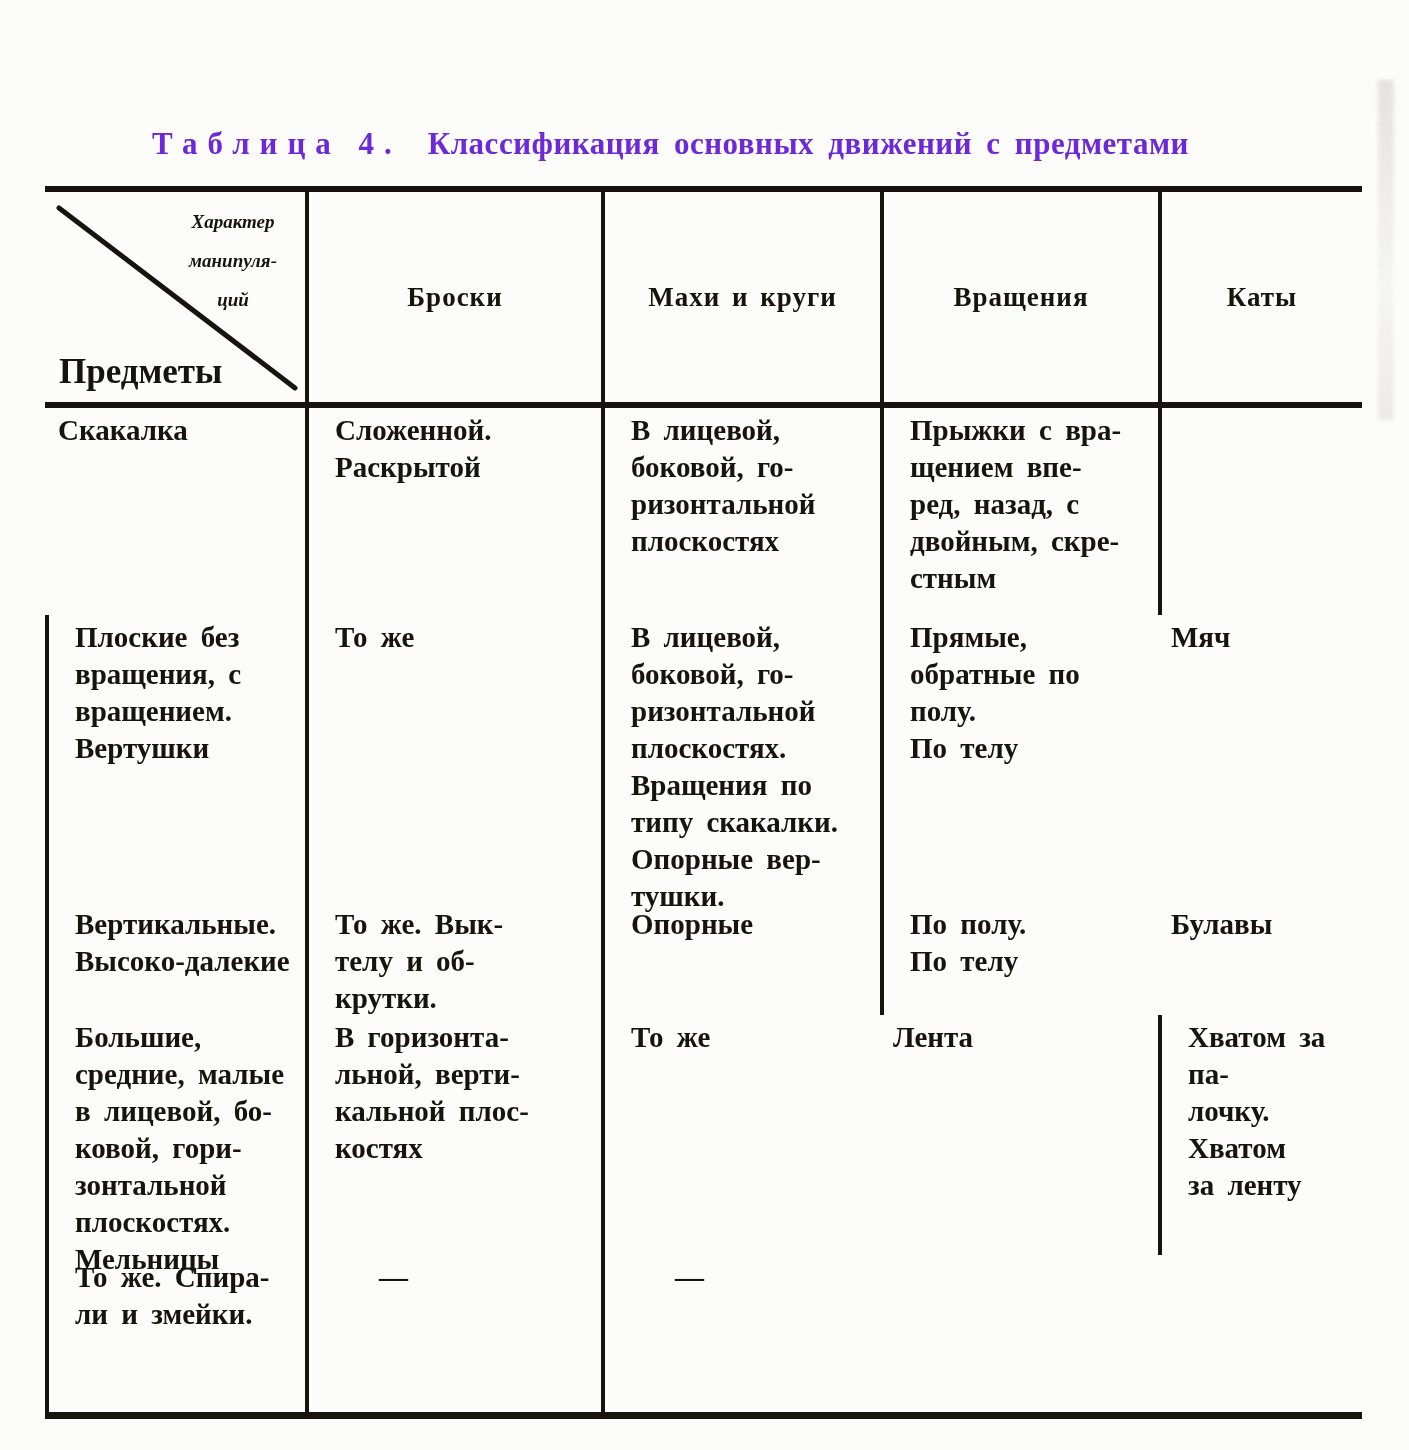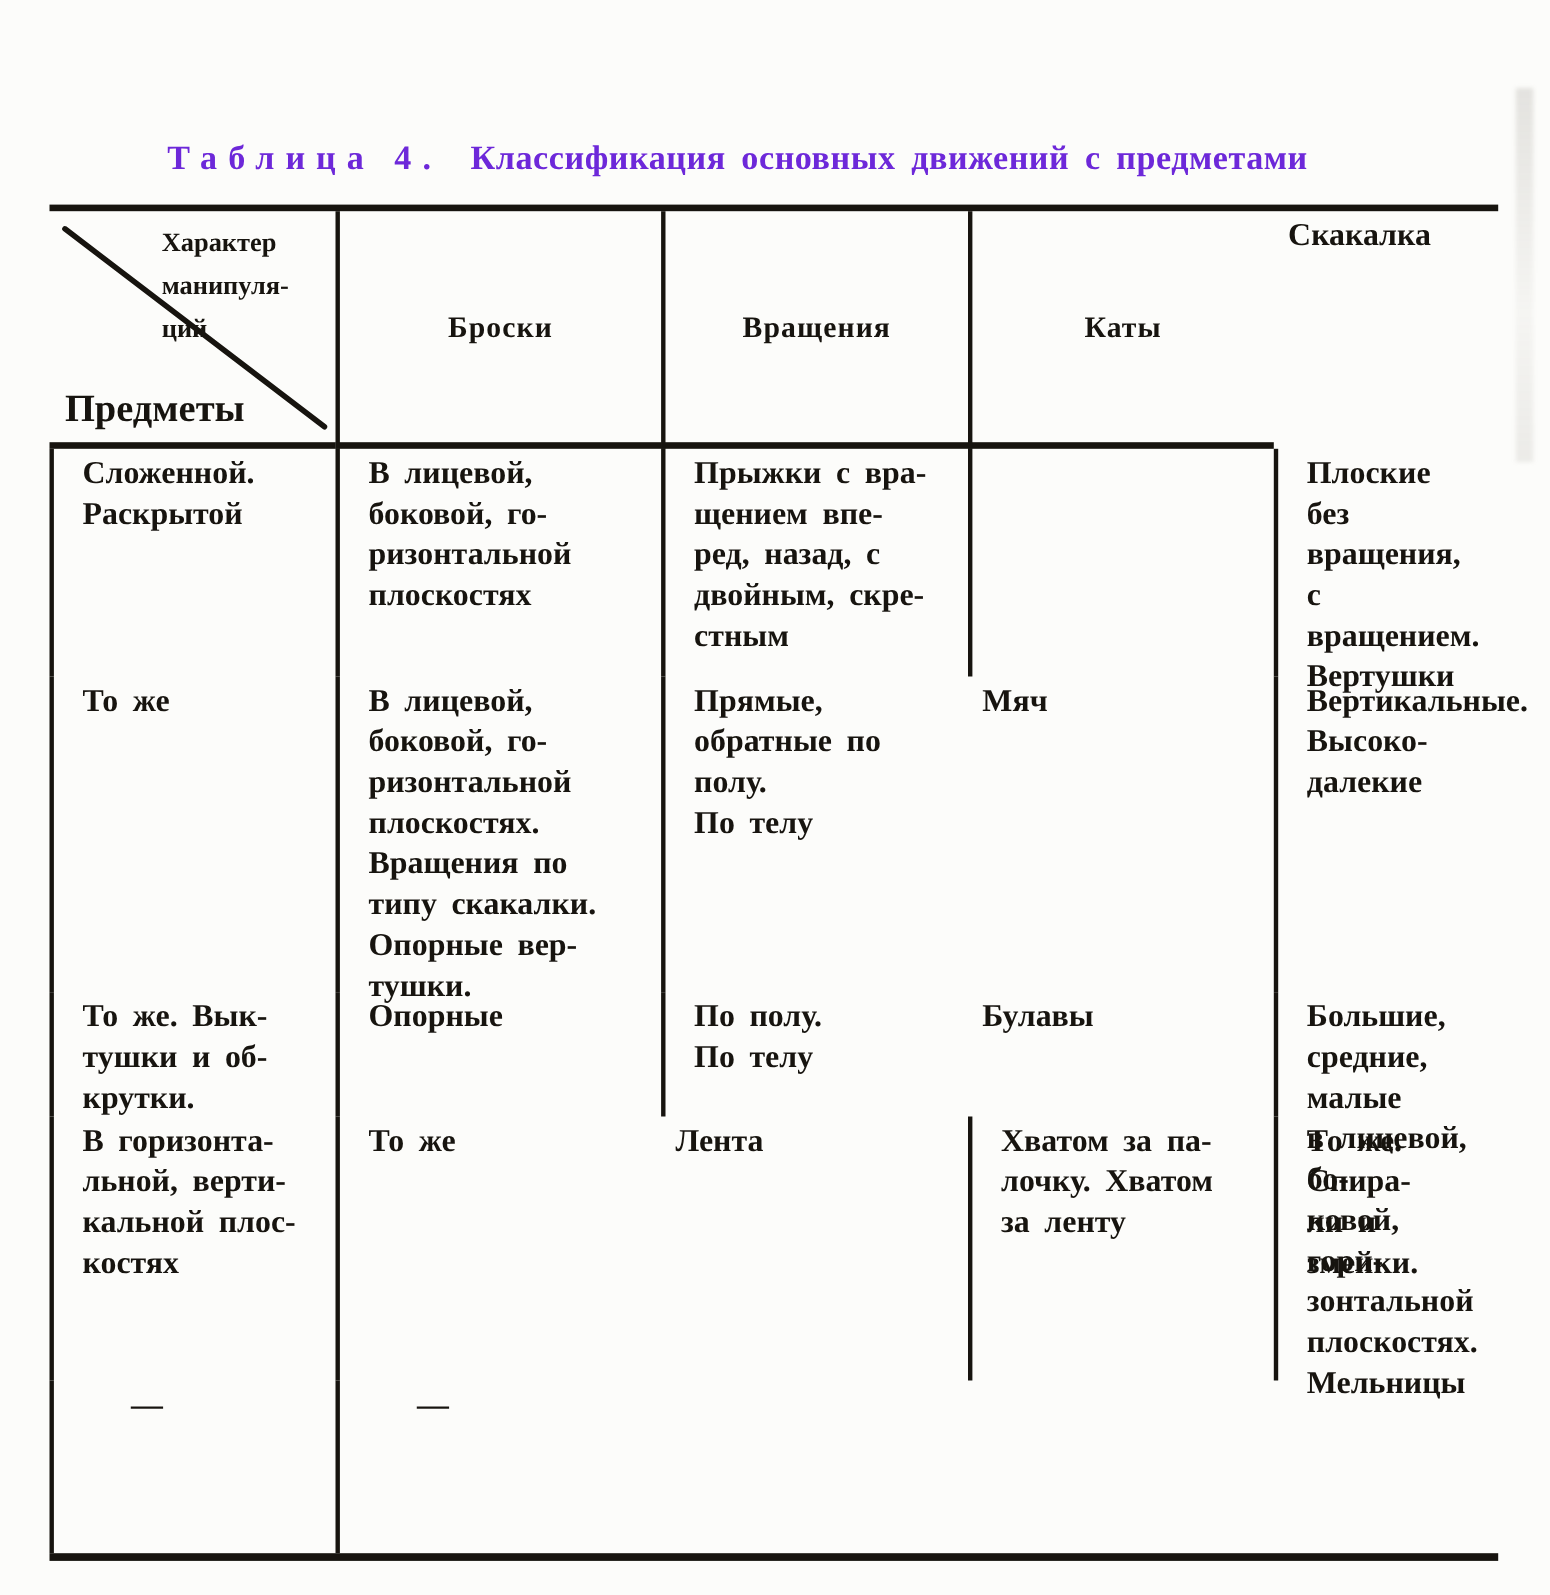--- a/index.html
+++ b/index.html
@@ -40,21 +40,21 @@
   }
   .c2, .c3, .c4, .c5 { border-left:4px solid #17140f; }
   .hd { border-bottom:6px solid #17140f; display:flex; align-items:center; justify-content:center; }
   .hd .hlabel { font-size:27px; letter-spacing:1px; word-spacing:4px; }
 
   
   .corner { position:relative; display:block; }
   .corner svg { position:absolute; left:0; top:0; }
   .corner .top-label {
     position:absolute; left:102px; top:10px; width:172px;
-    font-size:24px; line-height:39px; white-space:pre-line;
+    text-align:center; font-size:19px; line-height:39px; white-space:pre-line;font-style:italic;
   }
   .corner .bottom-label {
     position:absolute; left:14px; bottom:12px; font-size:35px;
   }
 
   
   .obj  { padding:4px 24px 0 13px; }
   .dat  { padding:4px 14px 0 26px; word-spacing:6px; }
   .dash { padding-left:70px; word-spacing:0; }
 
@@ -80,20 +80,21 @@
     <div class="cell hd corner c1">
       <svg width="260" height="210" viewBox="0 0 260 210">
         <line x1="14" y1="16" x2="250" y2="196" stroke="#17140f" stroke-width="5" stroke-linecap="round"></line>
       </svg>
       <div class="top-label">Характер
 манипуля-
 ций</div>
       <div class="bottom-label">Предметы</div>
     </div>
     <div class="cell hd c2"><span class="hlabel">Броски</span></div>
+    <div class="cell hd c3"><span class="hlabel">Махи и круги</span></div>
     <div class="cell hd c4"><span class="hlabel">Вращения</span></div>
     <div class="cell hd c5"><span class="hlabel">Каты</span></div>
 
     <div class="cell c1 obj r1">Скакалка</div>
     <div class="cell c2 dat r1">Сложенной.
 Раскрытой</div>
     <div class="cell c3 dat r1">В лицевой,
 боковой, го-
 ризонтальной
 плоскостях</div>
@@ -119,21 +120,21 @@
 тушки.</div>
     <div class="cell c5 dat r2">Прямые,
 обратные по
 полу.
 По телу</div>
 
     <div class="cell c1 obj r3">Мяч</div>
     <div class="cell c2 dat r3">Вертикальные.
 Высоко-далекие</div>
     <div class="cell c3 dat r3">То же. Вык-
-тушки и об-
+телу и об-
 крутки.</div>
     <div class="cell c4 dat r3">Опорные</div>
     <div class="cell c5 dat r3">По полу.
 По телу</div>
 
     <div class="cell c1 obj r4">Булавы</div>
     <div class="cell c3 dat r4">Большие,
 средние, малые
 в лицевой, бо-
 ковой, гори-

